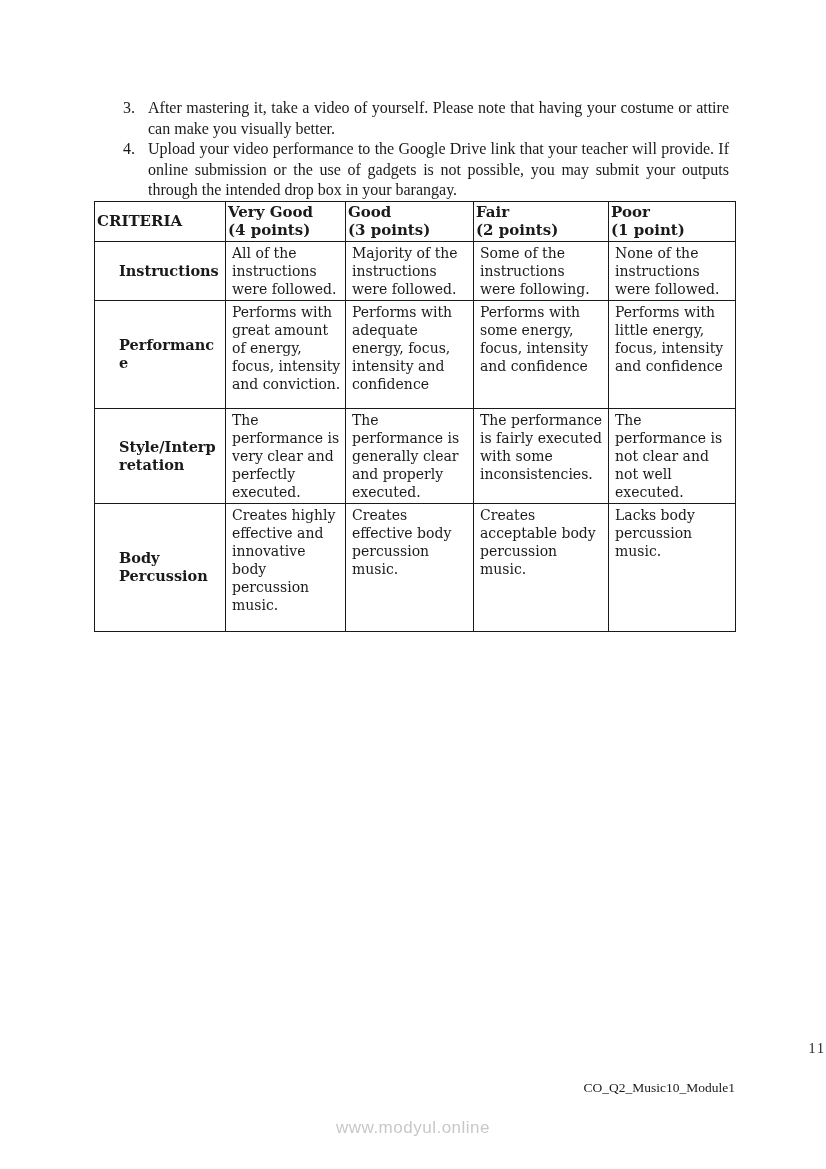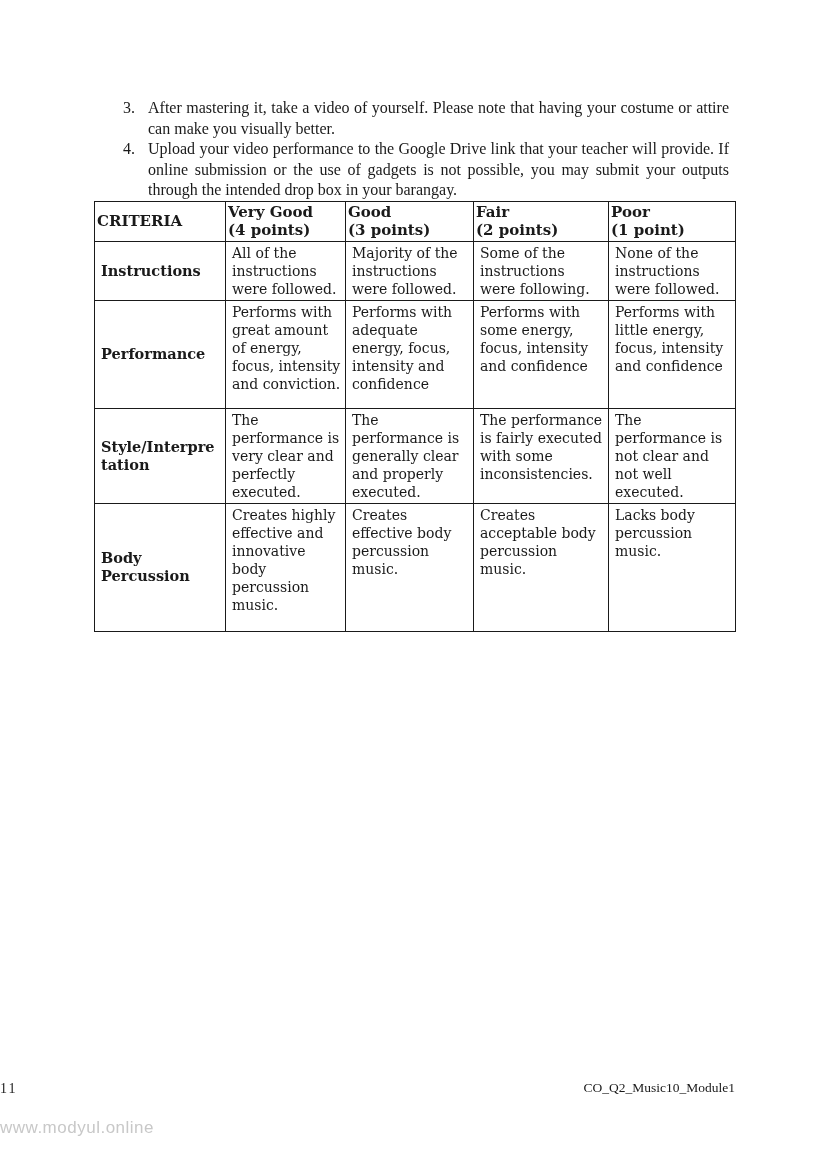--- a/index.html
+++ b/index.html
@@ -46,49 +46,49 @@
     font-weight:bold;text-align:left;
     vertical-align:middle;
     padding:1px 2px;
     height:37px;
   }
   .hline{display:block;}
   td.crit{
     font-weight:bold;
     font-size:14.5px;line-height:18px;
     vertical-align:middle;
-    padding:1px 4px 1px 6px;
+    padding:1px 4px 1px 24px;
   }
   td.cell{
     font-size:14px;line-height:18px;
     vertical-align:top;
     padding:2px 4px 2px 6px;
     margin-left:29px;
   }
   tr.r1{height:55px;}
   tr.r2{height:108px;}
   tr.r3{height:90px;}
   tr.r4{height:128px;}
   .page-number{
     position:absolute;
-    left:0;right:0;top:1081px;
-    text-align:left;
+    left:0;right:0;top:1041px;
+    text-align:right;
     font-size:14px;letter-spacing:2px;
   }
   .module-code{
     position:absolute;
     top:1080px;right:91px;
     font-family:Liberation Serif, serif;
     font-size:13.5px;
     margin-left:32px;
   }
   .watermark{
     position:absolute;
     left:0;right:0;top:1118px;
-    text-align:left;
+    text-align:center;
     font-family:"Liberation Sans", sans-serif;
     font-size:17px;
     letter-spacing:0.5px;
     color:#c8c8c8;
   }
 </style>
 </head>
 <body>
 
 <div class="page">

